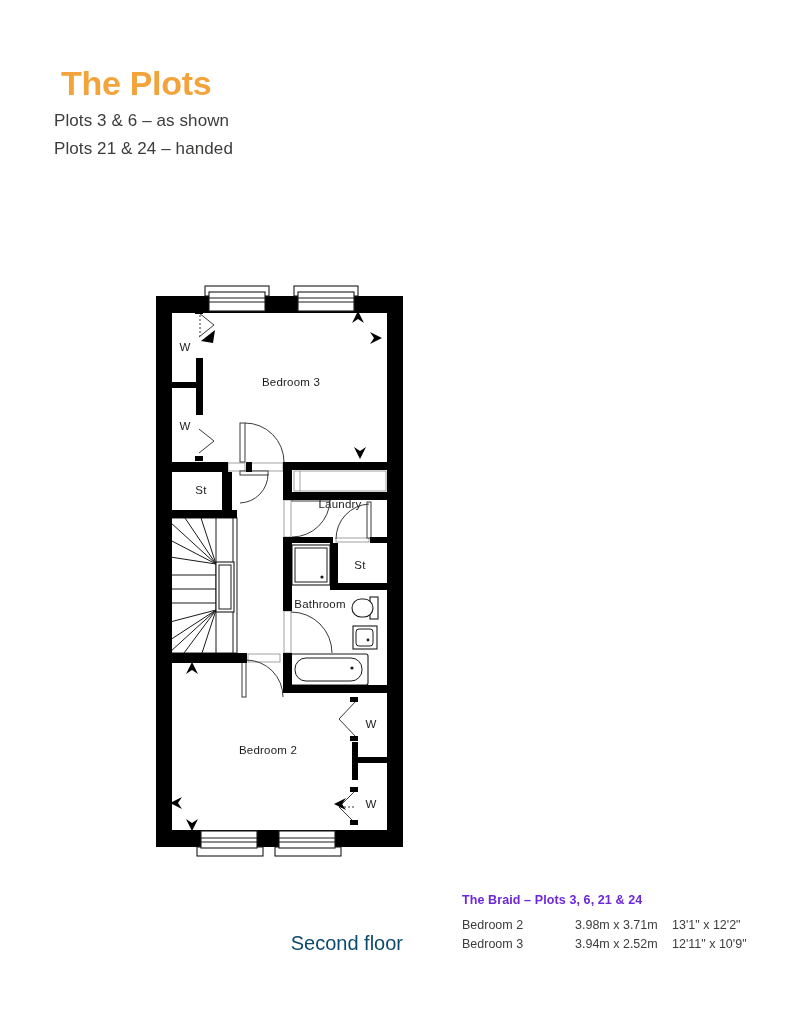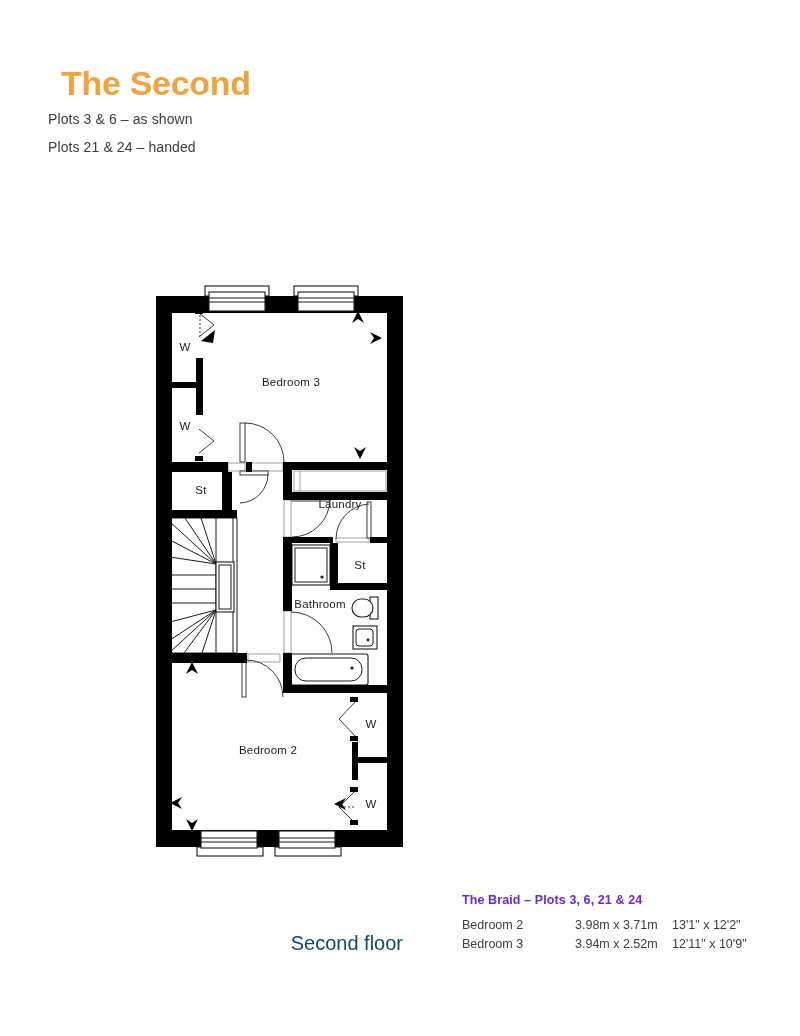--- a/index.html
+++ b/index.html
@@ -1,20 +1,20 @@
 <!DOCTYPE html>
 <html><head>
 <meta charset="utf-8">
 <style>
   html,body{margin:0;padding:0;background:#fff;}
   .page{position:relative;width:800px;height:1036px;background:#ffffff;overflow:hidden;
         font-family:"Liberation Sans",sans-serif;color:#2b2b2b;}
   .title{position:absolute;left:61px;top:64px;font-size:34px;font-weight:bold;
          letter-spacing:-0.3px;color:#F2A33B;}
-  .subtitle{position:absolute;left:48px;font-size:14px;color:#3c3c3b;letter-spacing:0.1px;}
+  .subtitle{position:absolute;left:54px;font-size:17px;color:#3c3c3b;letter-spacing:0.1px;}
   .subtitle.s1{top:111px;}
   .subtitle.s2{top:139px;}
   .plan-svg{position:absolute;left:0;top:0;}
   .caption{position:absolute;left:156px;top:932px;width:247px;text-align:right;
            font-size:20px;color:#0c4a6e;}
   .dims{position:absolute;left:462px;top:893px;font-size:12.5px;color:#3c3c3b;}
   .dims .head{color:#6d28d9;font-weight:bold;margin-bottom:11px;font-size:12.5px;letter-spacing:0.1px;}
   .dims .row{display:grid;grid-template-columns:113px 97px auto;margin-bottom:5px;}
   svg text{font-family:"Liberation Sans",sans-serif;font-size:11.5px;fill:#1b1b1b;letter-spacing:0.2px;}
   .wall{fill:#000;}
@@ -24,21 +24,21 @@
   .leaf{fill:#fff;stroke:#3a3a3a;stroke-width:1;}
   .fix{stroke:#1a1a1a;stroke-width:1.1;fill:#fff;}
   .arr{fill:#000;}
   .dot{fill:#1a1a1a;}
 </style>
 </head>
 <body>
 
 <div class="page">
 
-  <div class="title">The Second</div>
+  <div class="title">The Plots</div>
   <div class="subtitle s1">Plots 3 &amp; 6 – as shown</div>
   <div class="subtitle s2">Plots 21 &amp; 24 – handed</div>
 
   <svg class="plan-svg" width="800" height="1036" viewBox="0 0 800 1036">
 
     <g>
       <rect class="thin" x="169" y="518" width="68" height="135"></rect>
       <line class="thin" x1="216" y1="518" x2="216" y2="653"></line>
       <line class="thin" x1="233" y1="518" x2="233" y2="653"></line>
       <line class="thin" x1="170" y1="575" x2="216" y2="575"></line>

